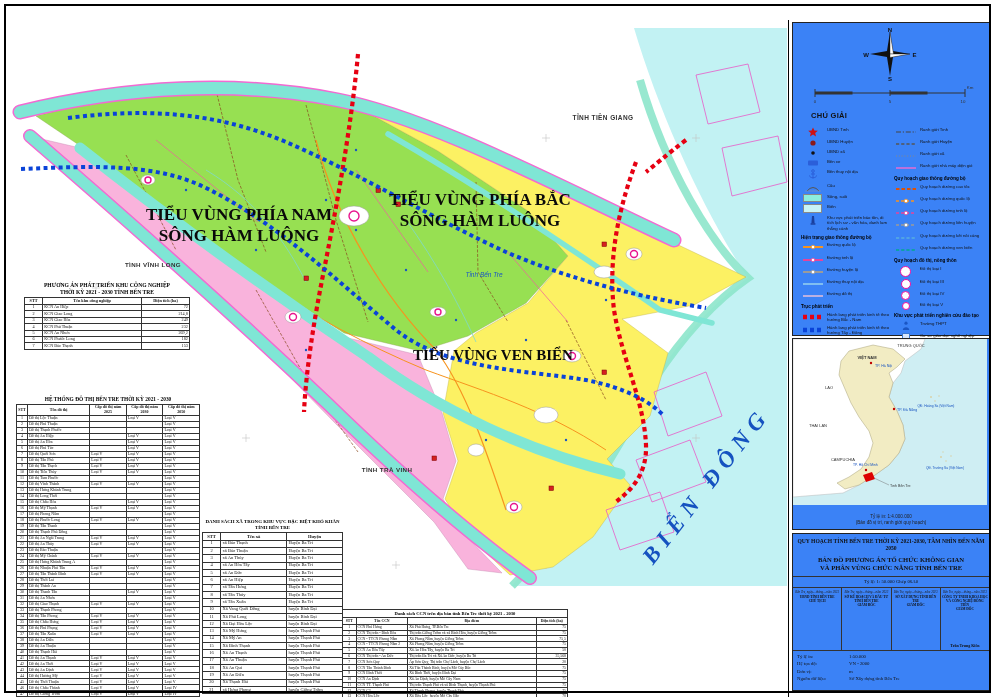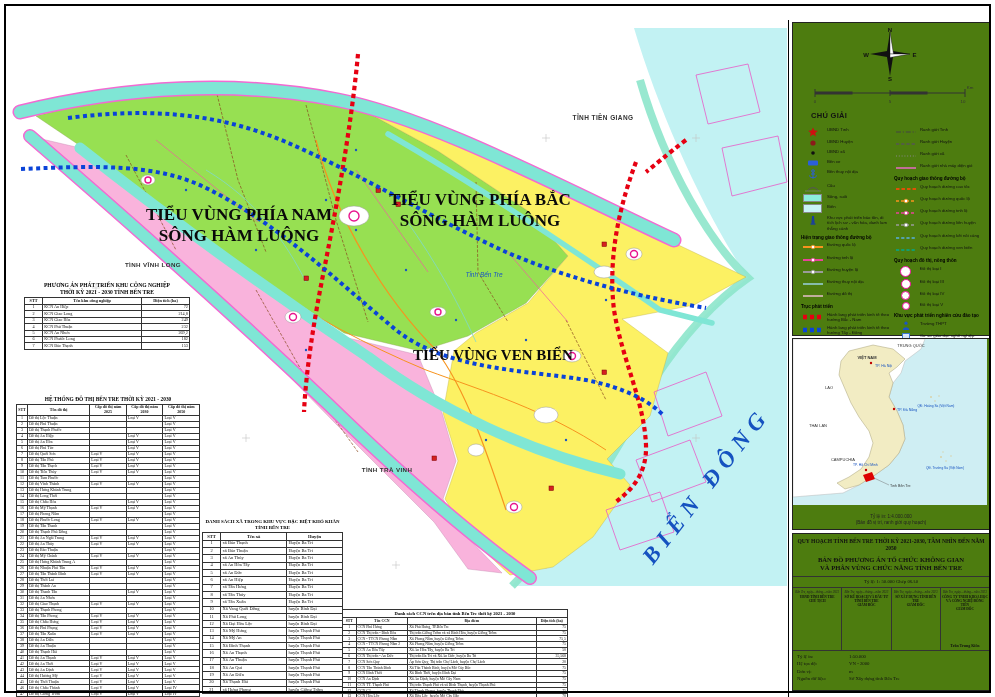--- a/index.html
+++ b/index.html
@@ -25,21 +25,21 @@
   .tblC .map-table td{font-size:4.5px;padding:0.7px 1.4px;}
   .tblC .map-table th{font-size:4.6px;}
   .tblC .tbl-title{font-size:4.9px;}
   .tblD{left:336px;top:589px;width:226px;}
   .tblD .tbl-title{font-size:4.6px;border:0.5px solid #333;border-bottom:none;background:#fff;padding:0.8px 0;margin-top:0;}
   .tblD .map-table{margin-top:0;}
   .tblD .map-table td{font-size:3.8px;padding:0.3px 1px;}
   .tblD .map-table th{font-size:3.8px;}
 
   
-  .panel{position:absolute;background:#4d7c0f;border:1px solid #222;z-index:20;}
+  .panel{position:absolute;background:#3b82f6;border:1px solid #222;z-index:20;}
   .legend-panel{left:792px;top:22px;width:196px;height:312px;}
   .compass{position:absolute;left:70px;top:4px;}
   .compass text{font:bold 6px "Liberation Sans",sans-serif;fill:#111;}
   .scalebar{position:absolute;left:12px;top:58px;}
   .scalebar text{font:4.4px "Liberation Sans",sans-serif;fill:#333;}
   .legend-title{position:absolute;left:18px;top:88px;font:bold 7.5px "Liberation Sans",sans-serif;letter-spacing:.3px;}
   .legend-cols{position:absolute;left:8px;top:102px;width:182px;display:flex;gap:4px;}
   .lg-col{width:50%;}
   .lg-head{font:bold 4.6px/1.25 "Liberation Sans",sans-serif;margin:3px 0 1.5px 0;color:#000;}
   .lg-row{display:flex;align-items:flex-start;gap:3px;margin:2.1px 0;}

